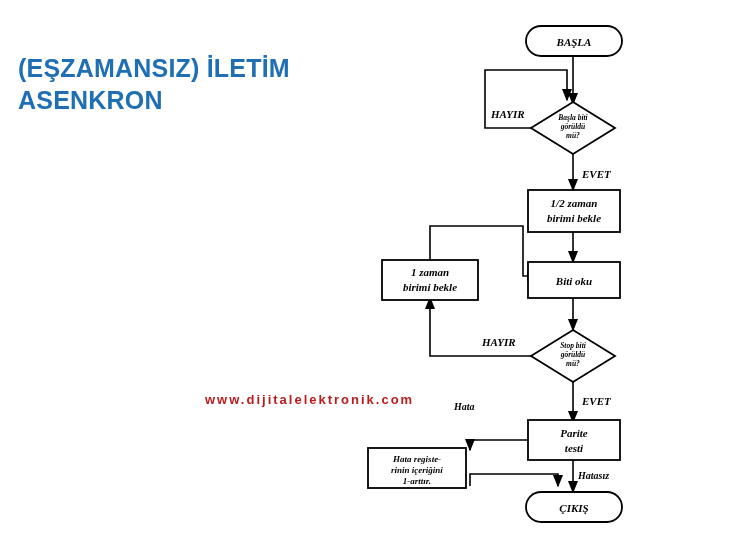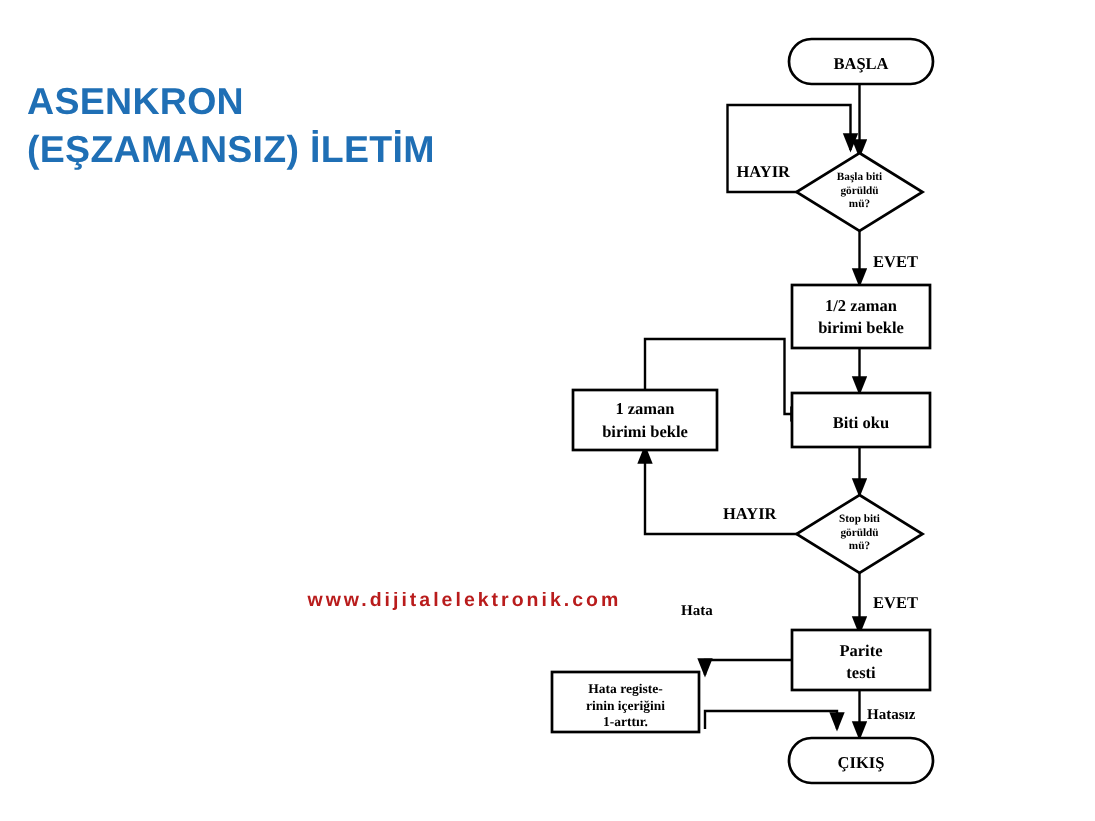--- a/index.html
+++ b/index.html
@@ -21,42 +21,42 @@
     color:#1f6fb5;
     font-size:25px;
     font-weight:bold;
     line-height:1.28;
     letter-spacing:0.2px;
   }
   .title .line{display:block;}
   .diagram{
     position:absolute;
     left:330px;top:8px;
-    width:396px;height:530px;
+    width:396px;height:530px;font-style:italic;
   }
   .diagram svg{display:block;}
   .wm{
     position:absolute;
     left:205px;top:392px;
     font-size:13px;
     color:#b91c1c;
     letter-spacing:2px;
     font-weight:bold;
     white-space:nowrap;
     pointer-events:none;
   }
 </style>
 </head>
 <body>
 
 <div class="slide">
 
   <div class="title">
+    <span class="line">(EŞZAMANSIZ) İLETİM</span>
     <span class="line">ASENKRON</span>
-    <span class="line">(EŞZAMANSIZ) İLETİM</span>
   </div>
 
   <div class="wm">www.dijitalelektronik.com</div>
 
   <div class="diagram">
     <svg width="396" height="530" viewBox="0 0 396 530" xmlns="http://www.w3.org/2000/svg">
       <defs>
         <marker id="arr" markerWidth="9" markerHeight="9" refX="7" refY="3.2" orient="auto">
           <path d="M0,0 L8,3.2 L0,6.4 z" fill="#000"></path>
         </marker>

